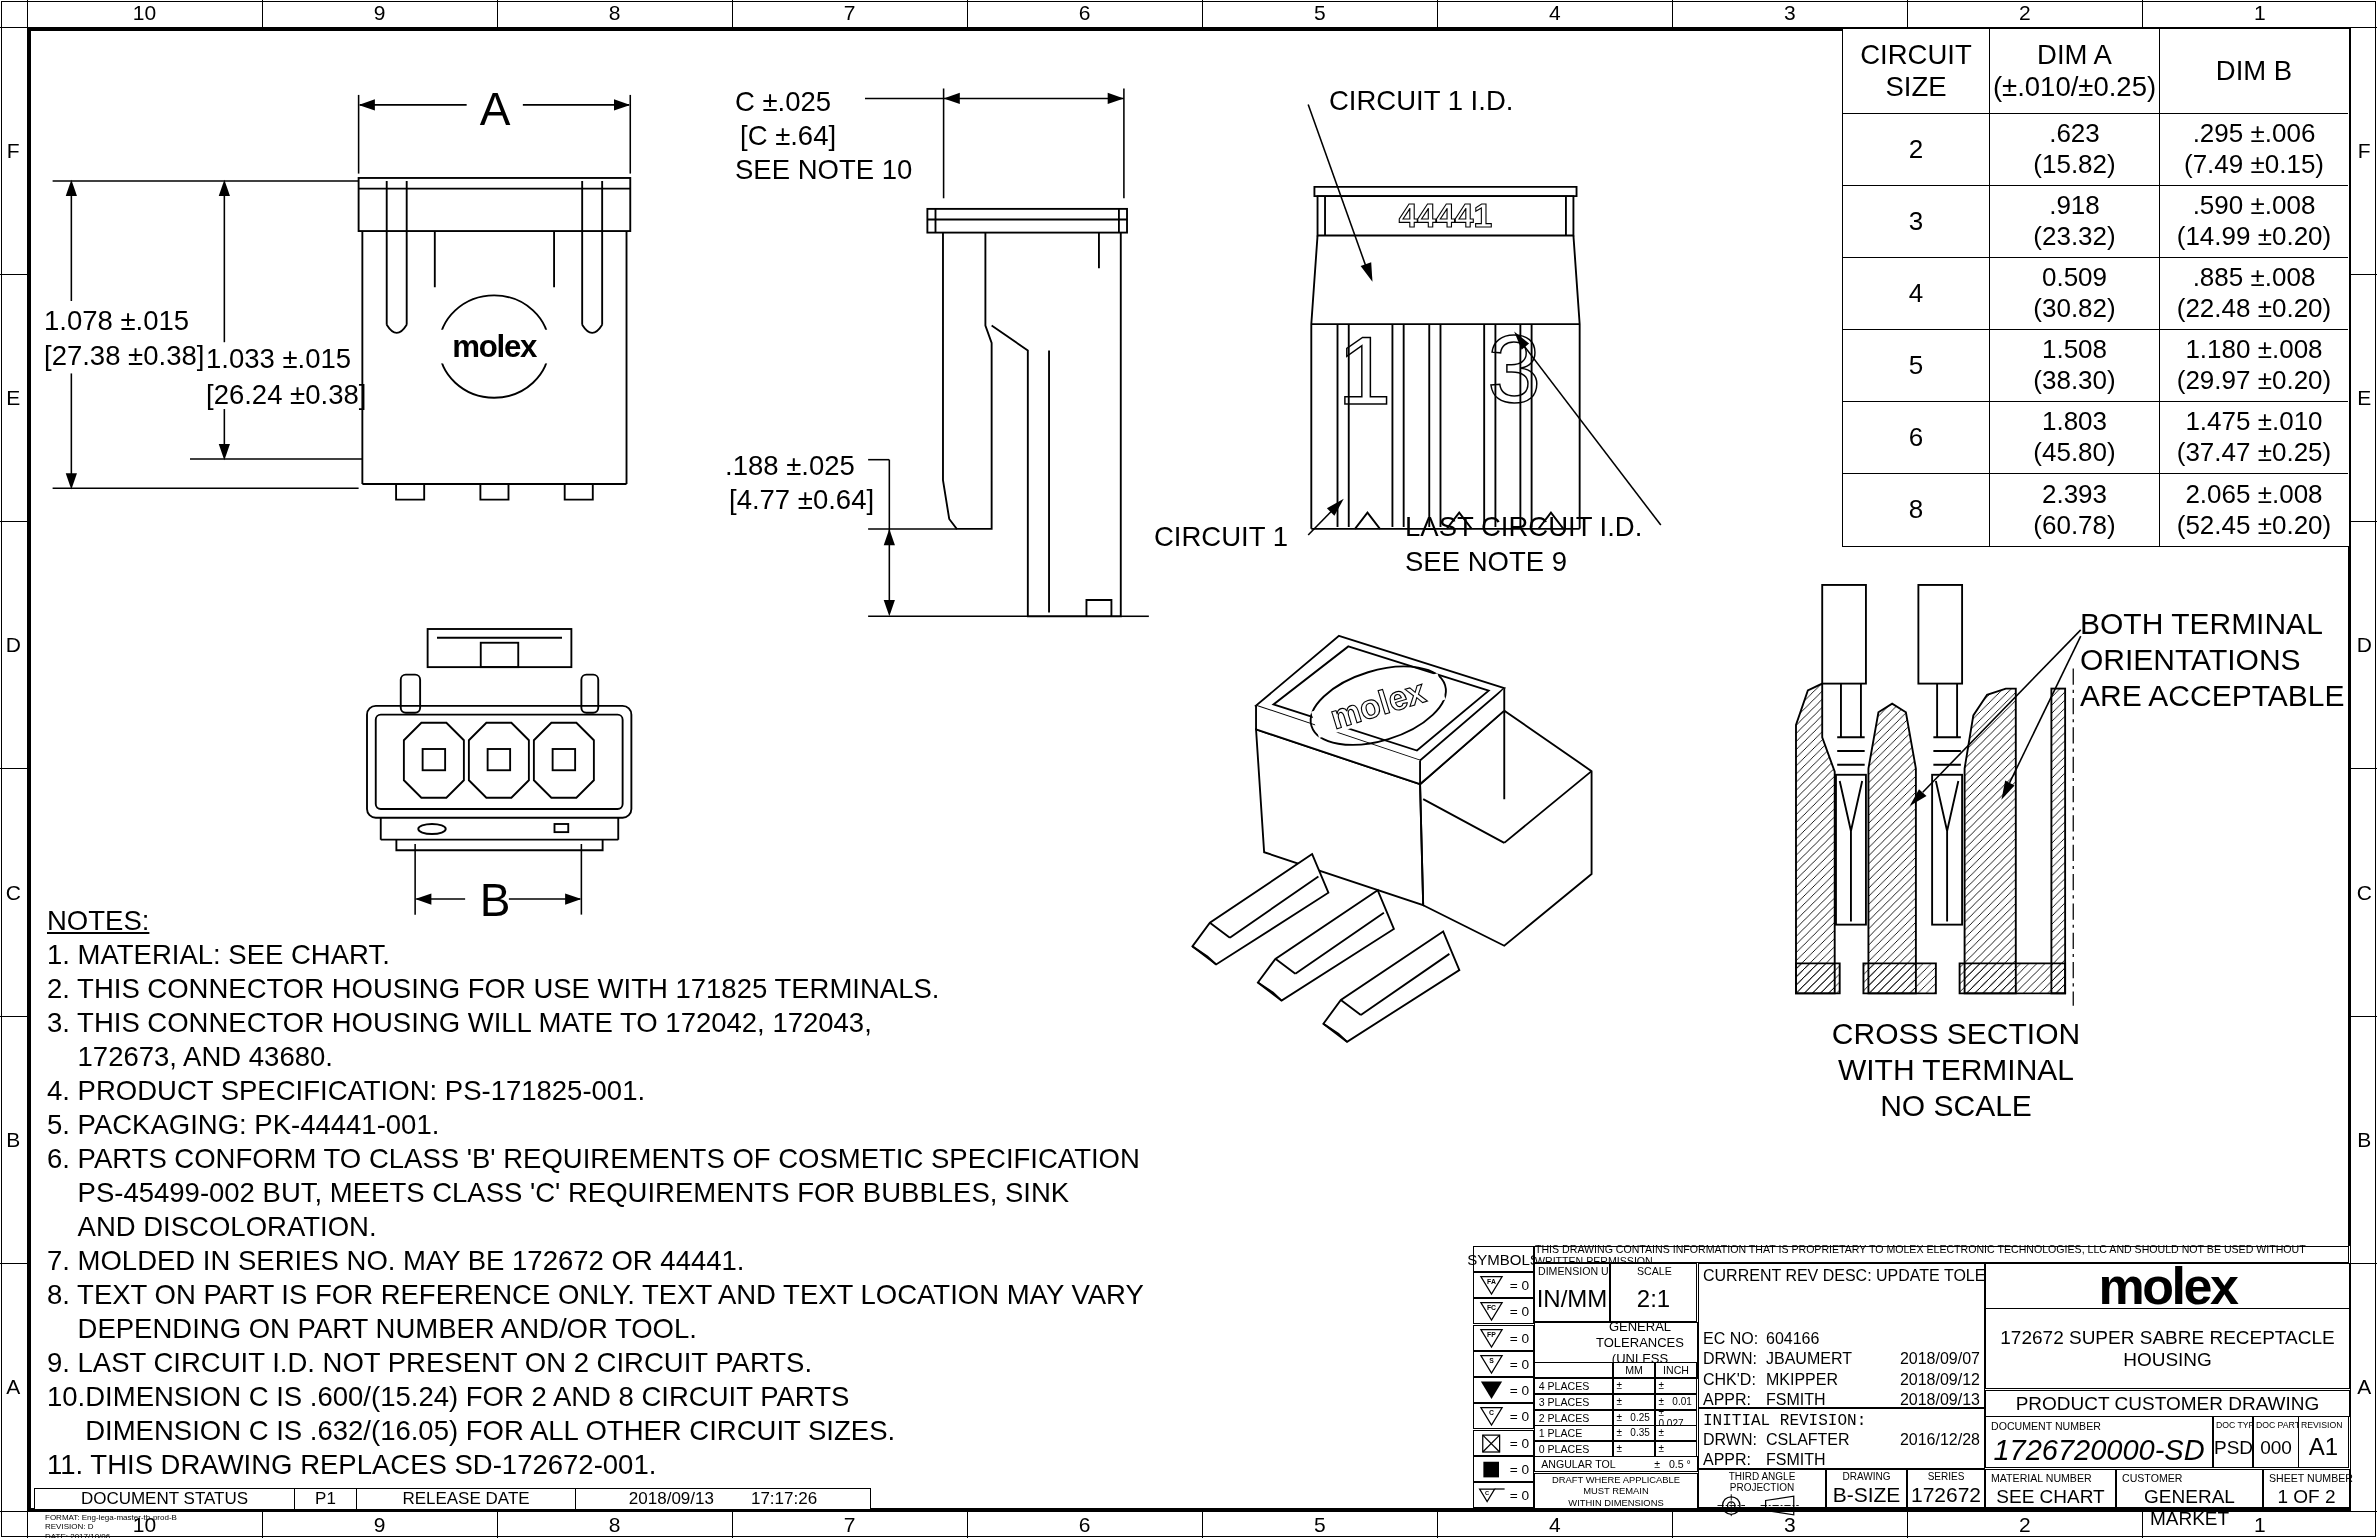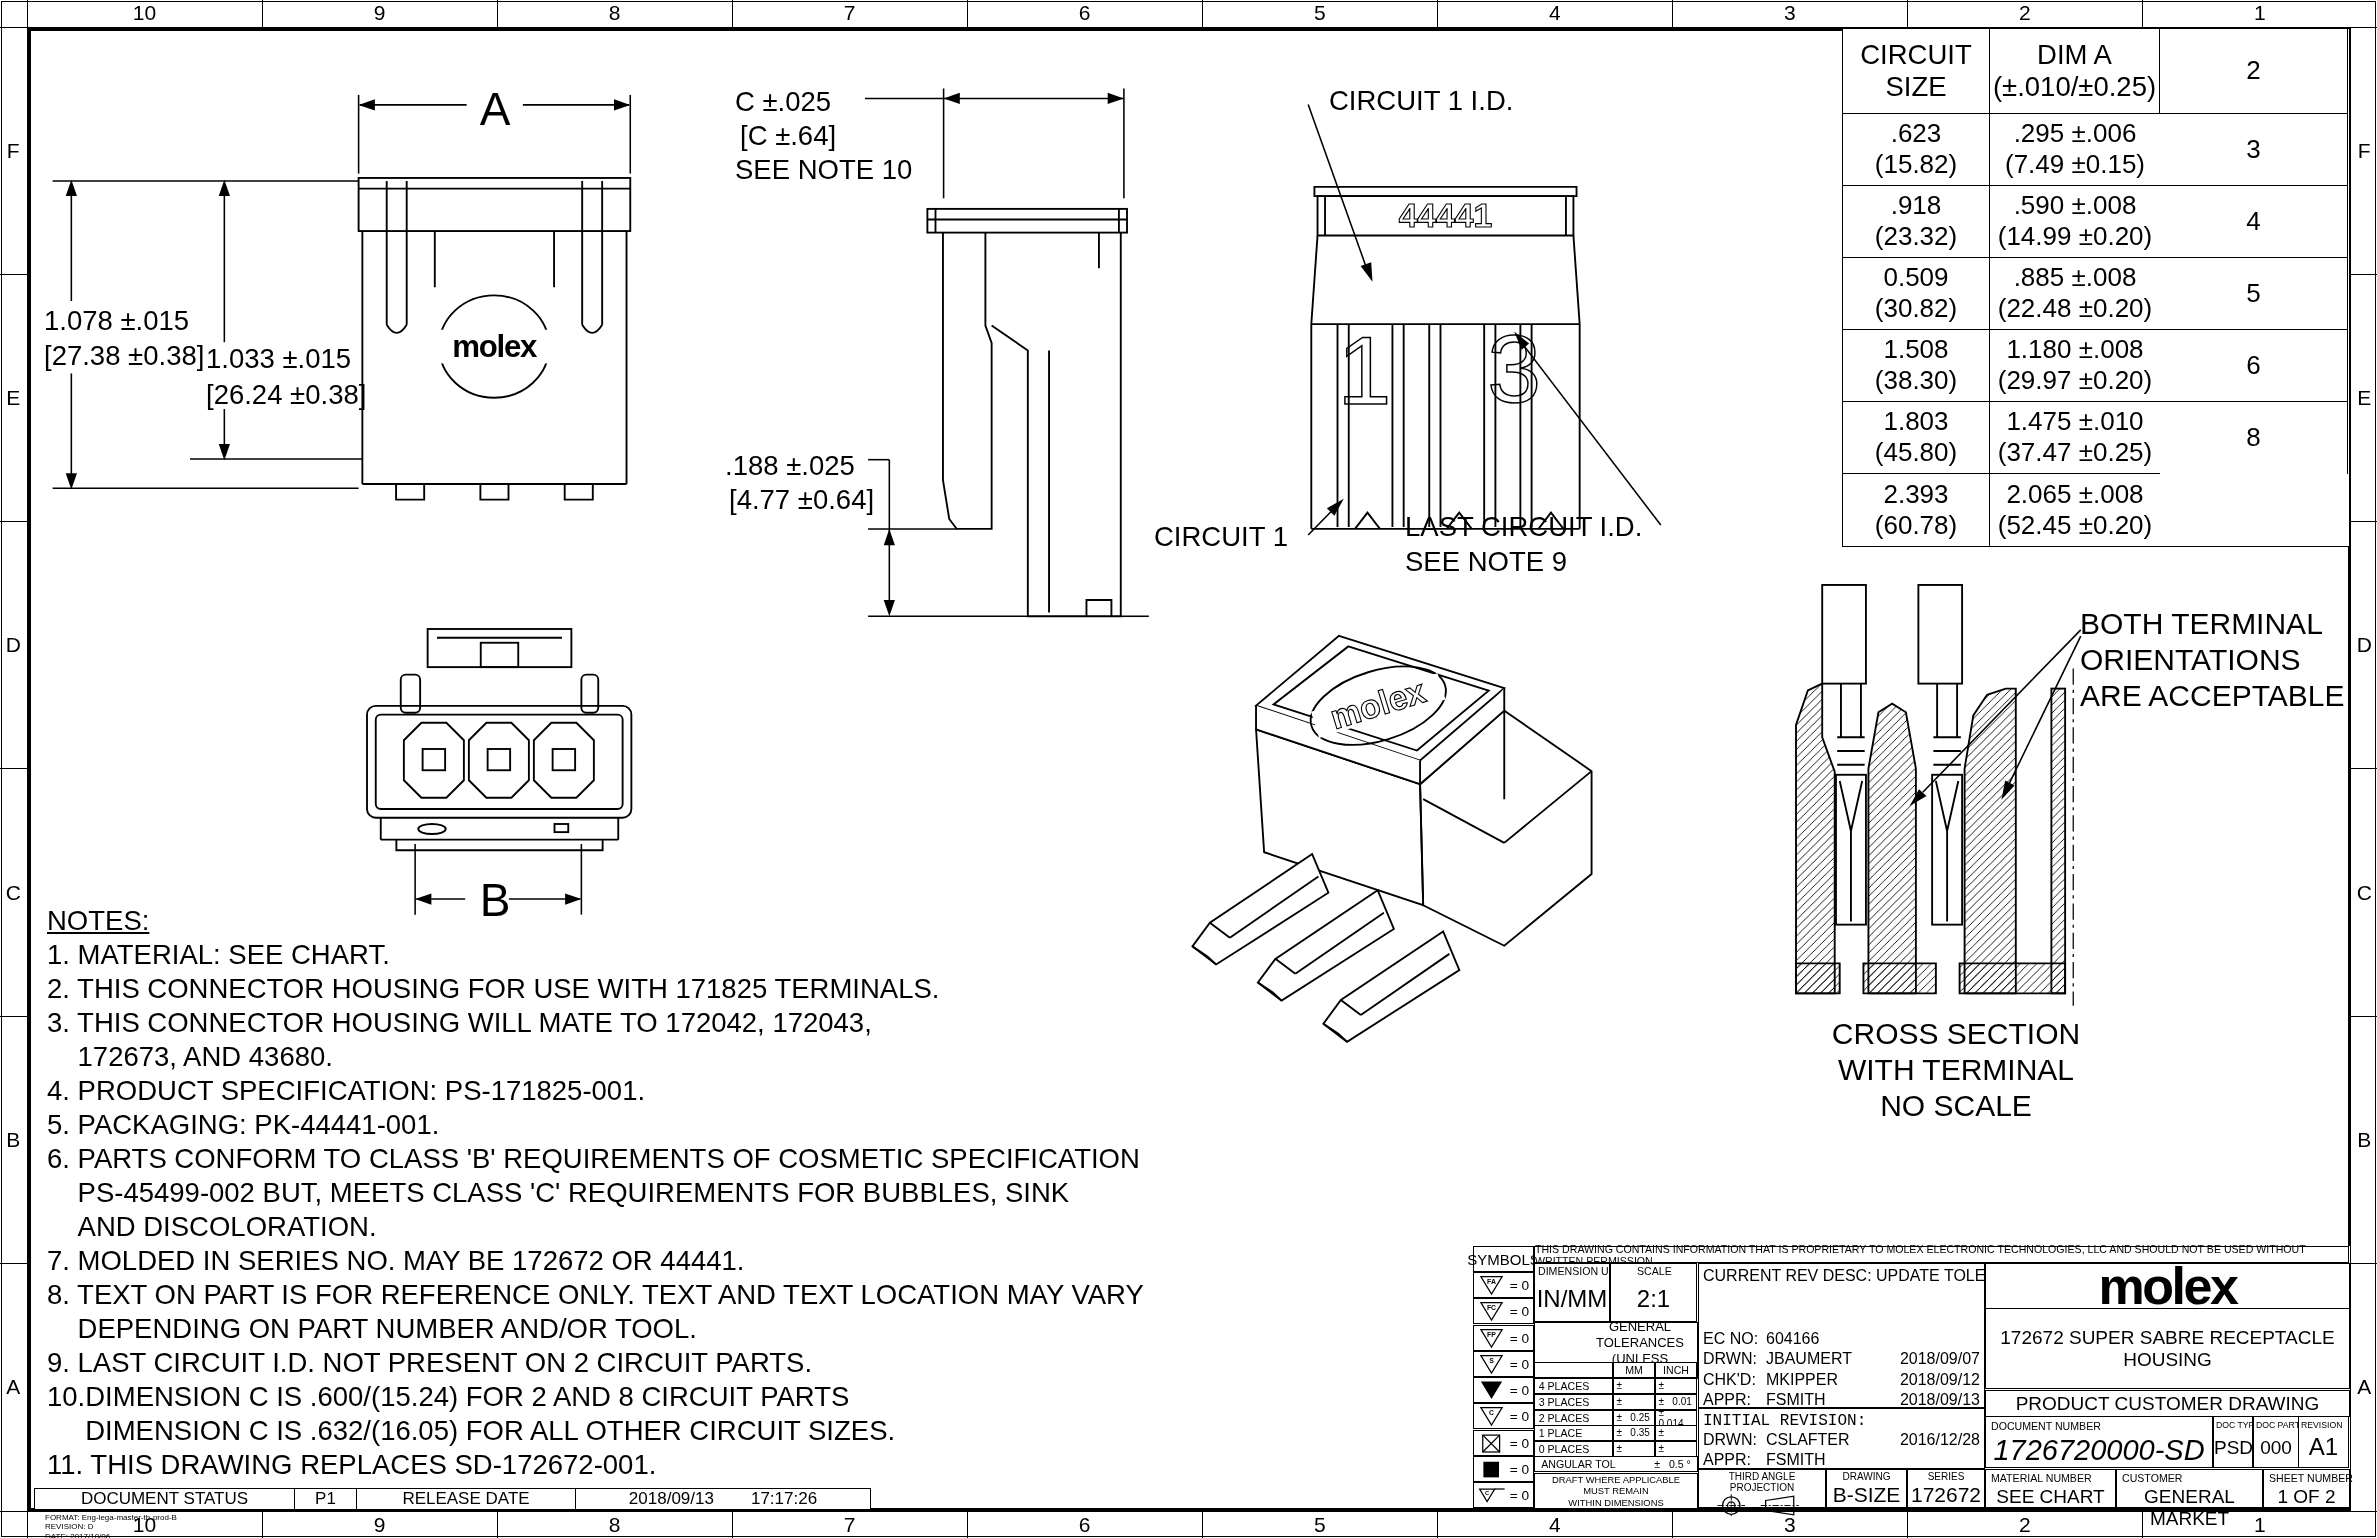--- a/index.html
+++ b/index.html
@@ -324,20 +324,21 @@
 WITH TERMINAL
 NO SCALE</div>
 
   <div class="dtable">
     <div class="c hdr pre">CIRCUIT
 SIZE</div>
     <div class="c hdr">
       <div>DIM A</div>
       <div>(±.010/±0.25)</div>
     </div>
+    <div class="c hdr last">DIM B</div>
 
     <div class="c">2</div>
     <div class="c">
         <div>.623</div>
         <div>(15.82)</div>
       </div>
     <div class="c last">
         <div>.295 ±.006</div>
         <div>(7.49 ±0.15)</div>
       </div>
@@ -501,21 +502,21 @@
     <div class="cell" style="left:61px;top:132px;width:79px;height:15.6px;display:flex;align-items:center;padding-left:3.7px;font-size:10.6px;">4 PLACES</div>
     <div class="cell pre" style="left:140px;top:132px;width:42px;height:15.6px;display:flex;align-items:center;padding-left:2.5px;font-size:10px;">±</div>
     <div class="cell pre" style="left:182px;top:132px;width:42px;height:15.6px;display:flex;align-items:center;padding-left:2.5px;font-size:10px;">±</div>
 
     <div class="cell" style="left:61px;top:148px;width:79px;height:15.6px;display:flex;align-items:center;padding-left:3.7px;font-size:10.6px;">3 PLACES</div>
     <div class="cell pre" style="left:140px;top:148px;width:42px;height:15.6px;display:flex;align-items:center;padding-left:2.5px;font-size:10px;">±</div>
     <div class="cell pre" style="left:182px;top:148px;width:42px;height:15.6px;display:flex;align-items:center;padding-left:2.5px;font-size:10px;">±   0.01</div>
 
     <div class="cell" style="left:61px;top:164px;width:79px;height:15.6px;display:flex;align-items:center;padding-left:3.7px;font-size:10.6px;">2 PLACES</div>
     <div class="cell pre" style="left:140px;top:164px;width:42px;height:15.6px;display:flex;align-items:center;padding-left:2.5px;font-size:10px;">±   0.25</div>
-    <div class="cell pre" style="left:182px;top:164px;width:42px;height:15.6px;display:flex;align-items:center;padding-left:2.5px;font-size:10px;">±   0.014</div>
+    <div class="cell pre" style="left:182px;top:164px;width:42px;height:15.6px;display:flex;align-items:center;padding-left:2.5px;font-size:10px;">±   0.027</div>
 
     <div class="cell" style="left:61px;top:179px;width:79px;height:15.6px;display:flex;align-items:center;padding-left:3.7px;font-size:10.6px;">1 PLACE</div>
     <div class="cell pre" style="left:140px;top:179px;width:42px;height:15.6px;display:flex;align-items:center;padding-left:2.5px;font-size:10px;">±   0.35</div>
     <div class="cell pre" style="left:182px;top:179px;width:42px;height:15.6px;display:flex;align-items:center;padding-left:2.5px;font-size:10px;">±</div>
 
     <div class="cell" style="left:61px;top:195px;width:79px;height:15.6px;display:flex;align-items:center;padding-left:3.7px;font-size:10.6px;">0 PLACES</div>
     <div class="cell pre" style="left:140px;top:195px;width:42px;height:15.6px;display:flex;align-items:center;padding-left:2.5px;font-size:10px;">±</div>
     <div class="cell pre" style="left:182px;top:195px;width:42px;height:15.6px;display:flex;align-items:center;padding-left:2.5px;font-size:10px;">±</div>
 
     <div class="cell" style="left:61px;top:210px;width:164px;height:16px;display:flex;align-items:center;justify-content:space-between;padding:0 6.2px;font-size:10.6px;">

